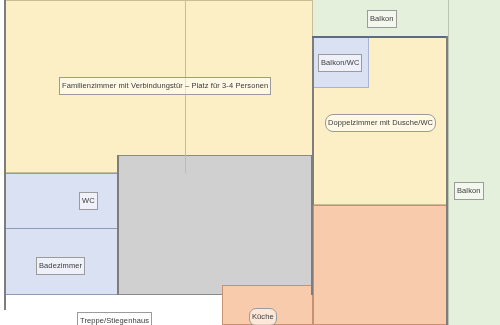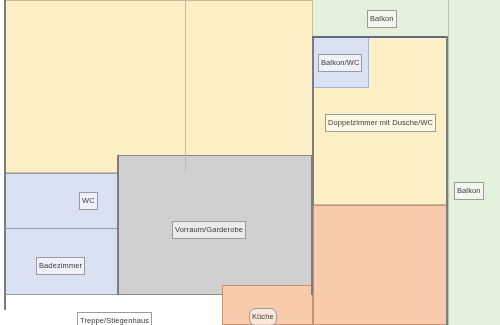--- a/index.html
+++ b/index.html
@@ -56,21 +56,21 @@
   #wall-left         { left: 4px;   top: 0;     width: 2px;   height: 310px; }
   #wall-grey-left    { left: 117px; top: 155px; width: 2px;   height: 140px; }
   #wall-grey-right   { left: 311px; top: 155px; width: 2px;   height: 140px; }
   #wall-yr-left      { left: 312px; top: 36px;  width: 2px;   height: 169px; }
   #wall-yr-top       { left: 312px; top: 36px;  width: 136px; height: 2px;   background: #5d6a86; }
   #wall-yr-right     { left: 446px; top: 36px;  width: 2px;   height: 289px; }
 
   #lbl-familienzimmer { left: 59px;  top: 77px;  }
   #lbl-balkon-top     { left: 367px; top: 10px;  }
   #lbl-dusche         { left: 318px; top: 54px;  }
-  #lbl-doppelzimmer   { left: 325px; top: 114px; }
+  #lbl-doppelzimmer   { left: 325px; top: 114px; border-radius: 8px; }
   #lbl-balkon-right   { left: 454px; top: 182px; }
   #lbl-wc             { left: 32px;  top: 192px; margin-left: 47px; }
   #lbl-badezimmer     { left: 36px;  top: 257px; }
   #lbl-vorraum        { left: 172px; top: 221px; }
   #lbl-aufenthalt     { left: 350px; top: 263px; }
   #lbl-kueche         { left: 249px; top: 308px; border-radius: 7px; }
   #lbl-treppe         { left: 77px;  top: 312px; }
 </style>
 </head>
 <body>
@@ -90,23 +90,23 @@
   <div class="thin-line" id="div-yellow-vert"></div>
   <div id="div-blue-horiz" class="room"></div>
 
   <div class="wall" id="wall-left"></div>
   <div class="wall" id="wall-grey-left"></div>
   <div class="wall" id="wall-grey-right"></div>
   <div class="wall" id="wall-yr-left"></div>
   <div id="wall-yr-top" class="room"></div>
   <div class="wall" id="wall-yr-right"></div>
 
+  <div class="label" id="lbl-familienzimmer">Familienzimmer mit Verbindungstür – Platz für 3-4 Personen</div>
   <div class="label" id="lbl-balkon-top">Balkon</div>
   <div class="label" id="lbl-dusche">Balkon/WC</div>
   <div class="label" id="lbl-doppelzimmer">Doppelzimmer mit Dusche/WC</div>
   <div class="label" id="lbl-balkon-right">Balkon</div>
   <div class="label" id="lbl-wc">WC</div>
   <div class="label" id="lbl-badezimmer">Badezimmer</div>
-  <div class="label" id="lbl-vorraum">Vorraum/Garderobe</div>
   <div class="label" id="lbl-kueche">Küche</div>
   <div class="label" id="lbl-treppe">Treppe/Stiegenhaus</div>
 
 </div>
 
 </body></html>

